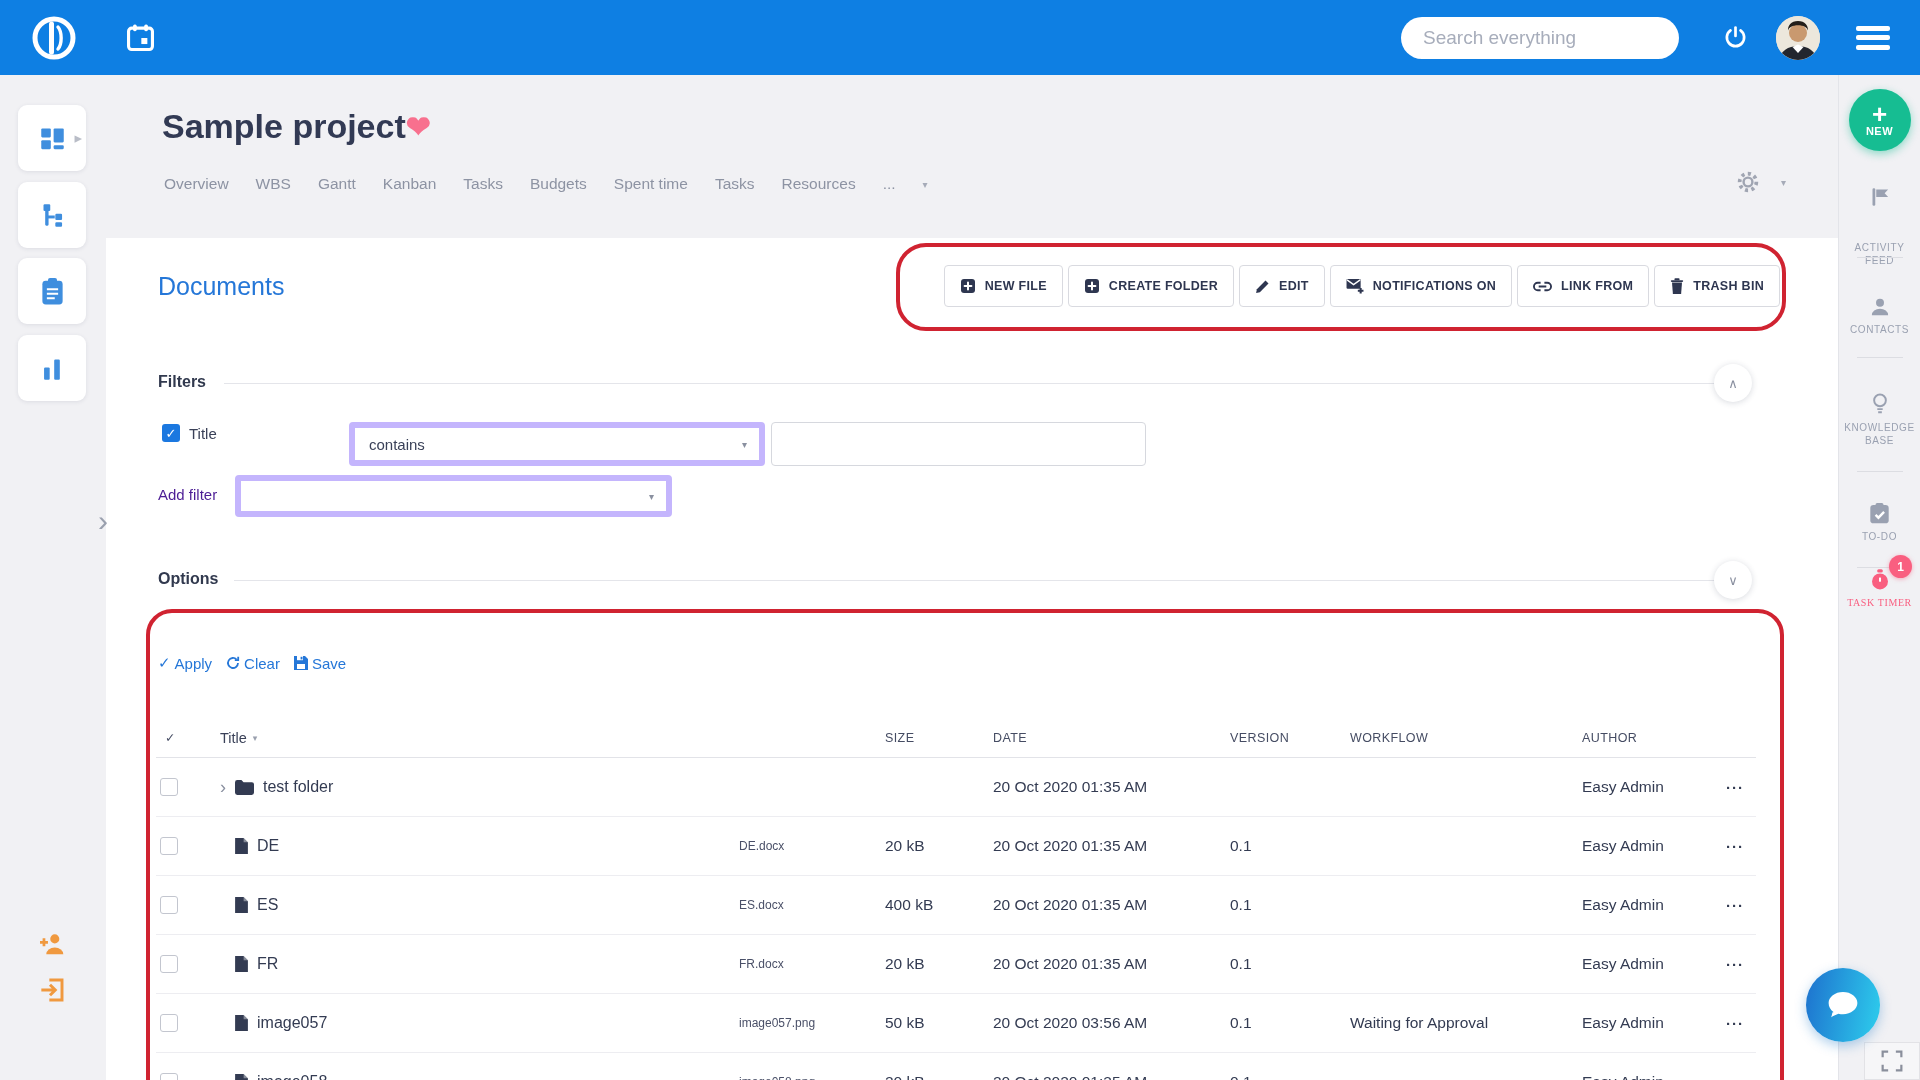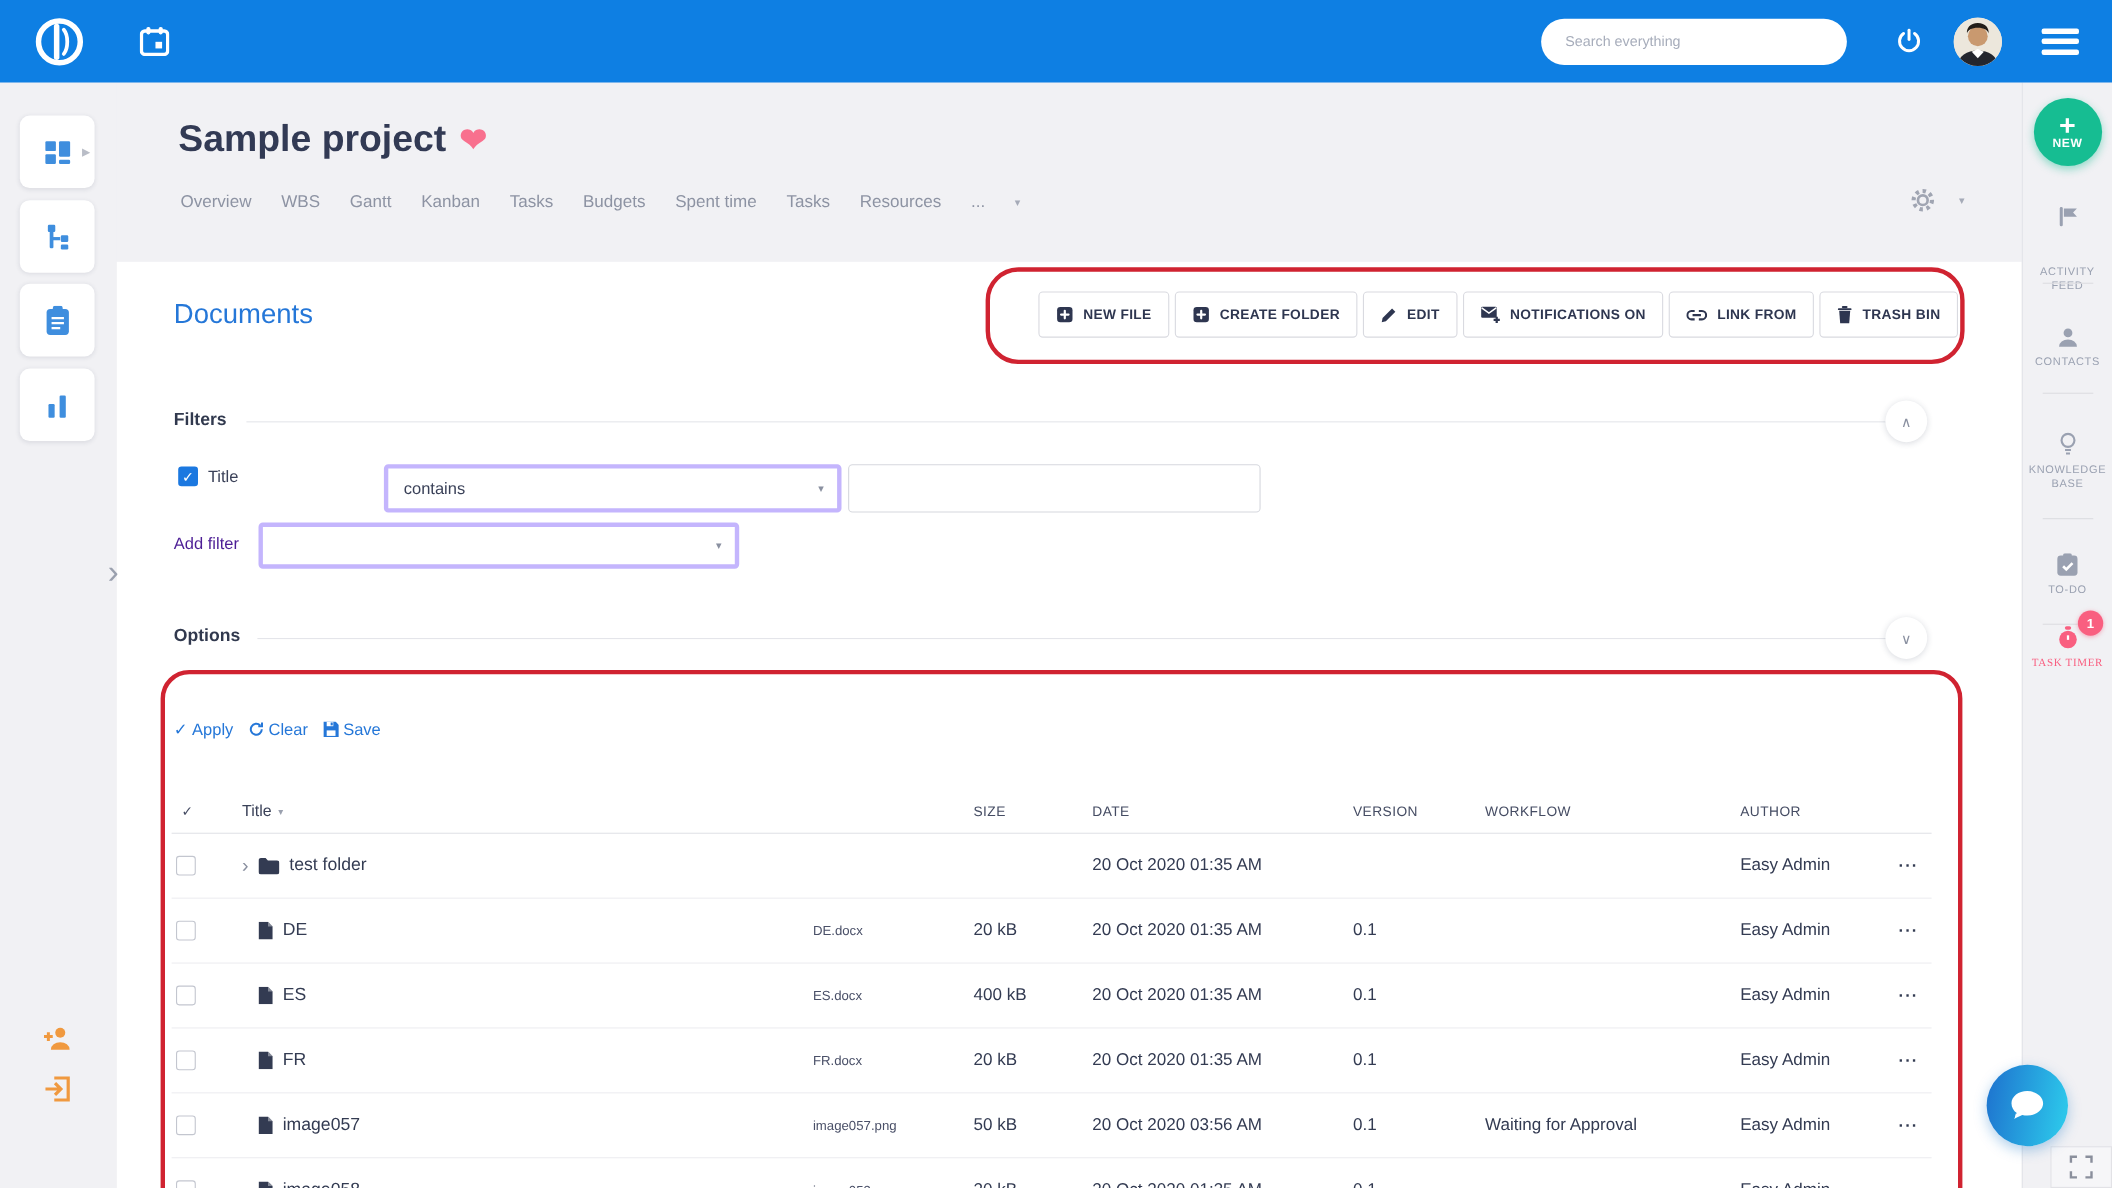--- a/index.html
+++ b/index.html
@@ -11,21 +11,21 @@
   html,body{width:1920px;height:1080px;overflow:hidden;}
   body{font-family:"Liberation Sans",sans-serif;background:var(--bg);position:relative;color:var(--navy);}
   svg{display:block;}
 
   
   .topbar{position:absolute;left:0;top:0;width:1920px;height:75px;background:var(--topbar);display:flex;align-items:center;z-index:50;}
   .logo{margin-left:32px;width:44px;height:44px;}
   .cal-icon{margin-left:51px;width:27px;height:27px;}
   .timeblock{margin-left:26px;color:#fff;line-height:20px;font-size:15px;font-weight:700;}
   .timeblock .row1{display:flex;gap:28px;}
-  .searchpill{width:278px;height:42px;background:#fff;border-radius:21px;border:none;outline:none;padding:0 22px;font-size:13px;color:#3a4158;font-family:"Liberation Sans",sans-serif;}
+  .searchpill{width:278px;height:42px;background:#fff;border-radius:21px;border:none;outline:none;padding:0 22px;font-size:19px;color:#3a4158;font-family:"Liberation Sans",sans-serif;}
   .searchpill::placeholder{color:#a7adbb;}
   .spacer{flex:1;}
   .pwr{margin-left:44px;width:25px;height:25px;}
   .avatar{margin-left:28px;width:44px;height:44px;border-radius:50%;overflow:hidden;background:#e9e4da;}
   .burger{margin-left:36px;margin-right:30px;width:34px;height:24px;display:flex;flex-direction:column;justify-content:space-between;cursor:pointer;}
   .burger span{display:block;height:5px;background:#fff;border-radius:2px;}
 
   
   .left-rail{position:absolute;left:0;top:75px;width:106px;bottom:0;background:var(--bg);z-index:10;}
   .lcard{position:absolute;left:18px;width:68px;height:66px;background:#fff;border-radius:9px;box-shadow:0 1px 4px rgba(40,50,80,.10);display:flex;align-items:center;justify-content:center;color:#3f8ede;cursor:pointer;}
@@ -40,21 +40,21 @@
   .newbtn .lbl{font-size:11px;font-weight:700;letter-spacing:.5px;}
   .ritem{position:absolute;left:0;width:100%;display:flex;flex-direction:column;align-items:center;gap:6px;color:#9aa1b1;cursor:pointer;}
   .ritem .rlabel{font-size:10px;letter-spacing:.6px;color:#9aa1b1;text-align:center;line-height:13px;}
   .ritem.pink, .ritem.pink .rlabel{color:var(--pink);}
   .rdivider{position:absolute;left:18px;width:46px;height:1px;background:#dcdde2;}
   .rbadge{position:absolute;right:8px;width:23px;height:23px;border-radius:50%;background:var(--pink);color:#fff;font-size:12px;font-weight:700;display:flex;align-items:center;justify-content:center;box-shadow:0 1px 4px rgba(249,95,128,.5);}
   .corner-box{position:absolute;right:0;bottom:0;width:56px;height:38px;background:#f6f6f8;border:1px solid #e2e2e6;display:flex;align-items:center;justify-content:center;}
 
   
   .main{position:absolute;left:106px;right:82px;top:75px;bottom:0;background:var(--bg);}
-  .proj-title{position:absolute;left:56px;top:32px;font-size:34px;font-weight:600;color:#323a54;display:flex;align-items:center;gap:12px;}
+  .proj-title{position:absolute;left:56px;top:32px;font-size:34px;font-weight:600;color:#323a54;display:flex;align-items:center;}
   .heart{color:#f8708e;font-size:30px;}
   .tabs{position:absolute;left:58px;top:100px;display:flex;gap:27px;font-size:15.5px;color:var(--gray_text);align-items:center;}
   .tab{cursor:pointer;}
   .tab-caret{font-size:10px;color:#a6abb8;cursor:pointer;}
   .tabs-right{position:absolute;right:52px;top:96px;display:flex;align-items:center;gap:22px;color:#a0a5b2;}
 
   .panel{position:absolute;left:0;right:0;top:163px;bottom:-40px;background:#fff;}
 
   .doc-title{position:absolute;left:52px;top:34px;font-size:25px;color:var(--accent);font-weight:500;}
   .toolbar{position:absolute;right:58px;top:27px;display:flex;gap:5px;}
@@ -65,21 +65,21 @@
   .anno-toolbar{left:790px;top:5px;width:890px;height:88px;}
   .anno-table{left:40px;top:371px;width:1638px;height:600px;border-radius:26px;}
 
   .sec-head{position:absolute;left:52px;font-size:16px;font-weight:700;color:#31394e;}
   .sec-line{position:absolute;height:1px;background:#e4e5ea;}
   .sec-chip{position:absolute;width:38px;height:38px;border-radius:50%;background:#fff;box-shadow:0 1px 6px rgba(40,50,80,.18);display:flex;align-items:center;justify-content:center;color:#8a90a0;font-size:13px;cursor:pointer;}
 
   .filter-row{position:absolute;left:56px;top:186px;display:flex;align-items:center;}
   .cb-blue{width:18px;height:18px;border-radius:3px;background:#1b78e0;color:#fff;font-size:13px;display:flex;align-items:center;justify-content:center;cursor:pointer;}
   .cb-label{margin-left:9px;font-size:15px;color:#3a4158;}
-  .selectbox{background:#fff;border:4px solid #c4b5fd;border-radius:4px;height:44px;display:flex;align-items:center;padding:0 14px;font-size:15px;color:#3a4158;position:relative;cursor:pointer;}
+  .selectbox{background:#fff;border:6px solid #c4b5fd;border-radius:4px;height:44px;display:flex;align-items:center;padding:0 14px;font-size:15px;color:#3a4158;position:relative;cursor:pointer;}
   .selectbox .caret{position:absolute;right:12px;color:#8a90a0;font-size:10px;}
   .sel-contains{position:absolute;left:243px;top:184px;width:416px;}
   .filter-input{position:absolute;left:665px;top:184px;width:375px;height:44px;border:1px solid #d6d8de;border-radius:4px;background:#fff;outline:none;padding:0 12px;font-size:15px;font-family:"Liberation Sans",sans-serif;}
   .addfilter-label{position:absolute;left:52px;top:248px;font-size:15px;color:#4c1d95;}
   .sel-addfilter{position:absolute;left:129px;top:237px;width:437px;height:42px;}
 
   .links-row{position:absolute;left:52px;top:416px;display:flex;gap:14px;font-size:15px;color:var(--accent);align-items:center;}
   .blink{display:flex;align-items:center;gap:4px;cursor:pointer;color:var(--accent);}
 
   .tablewrap{position:absolute;left:50px;top:480px;width:1600px;}

